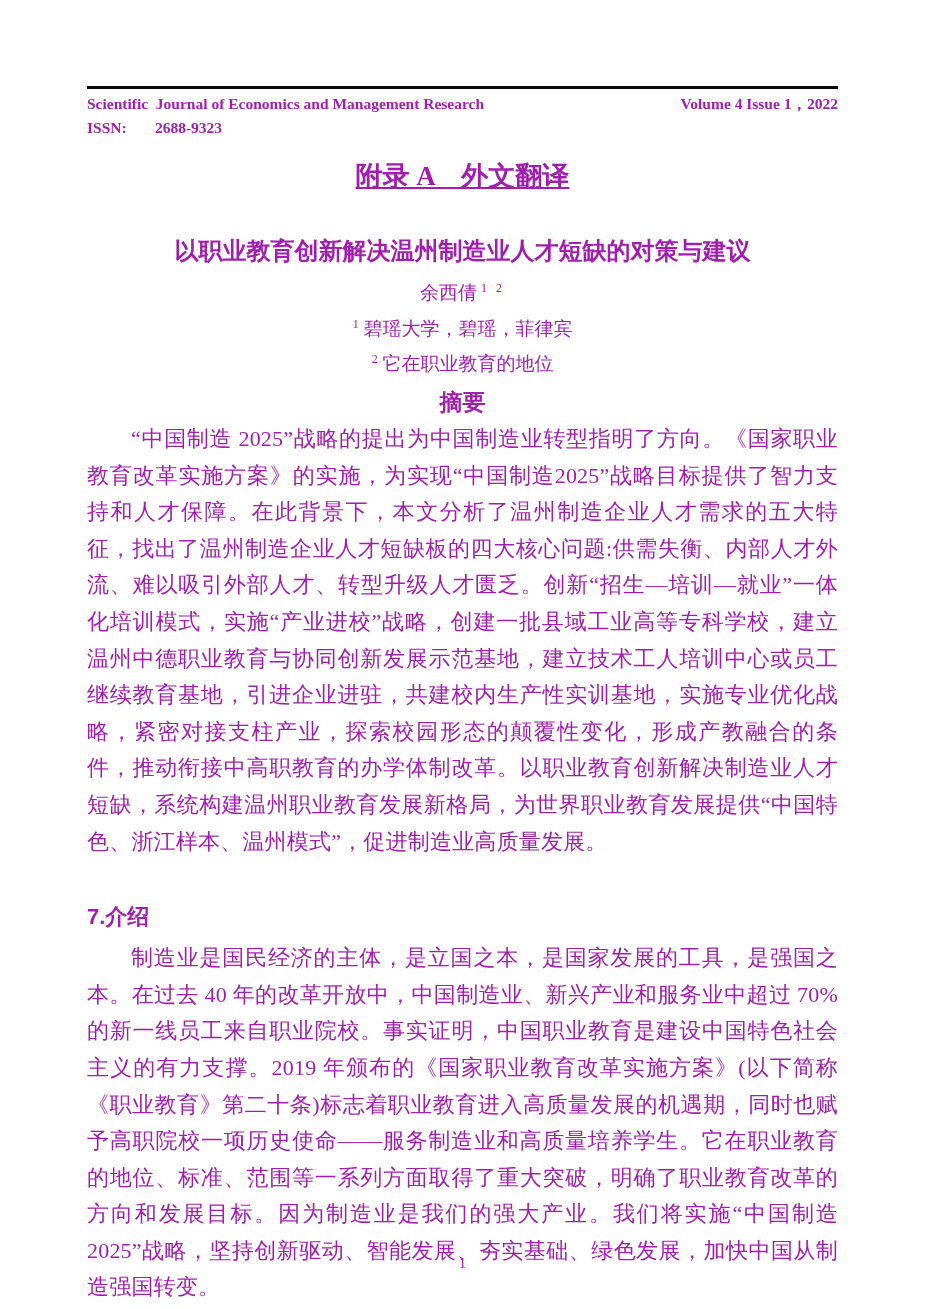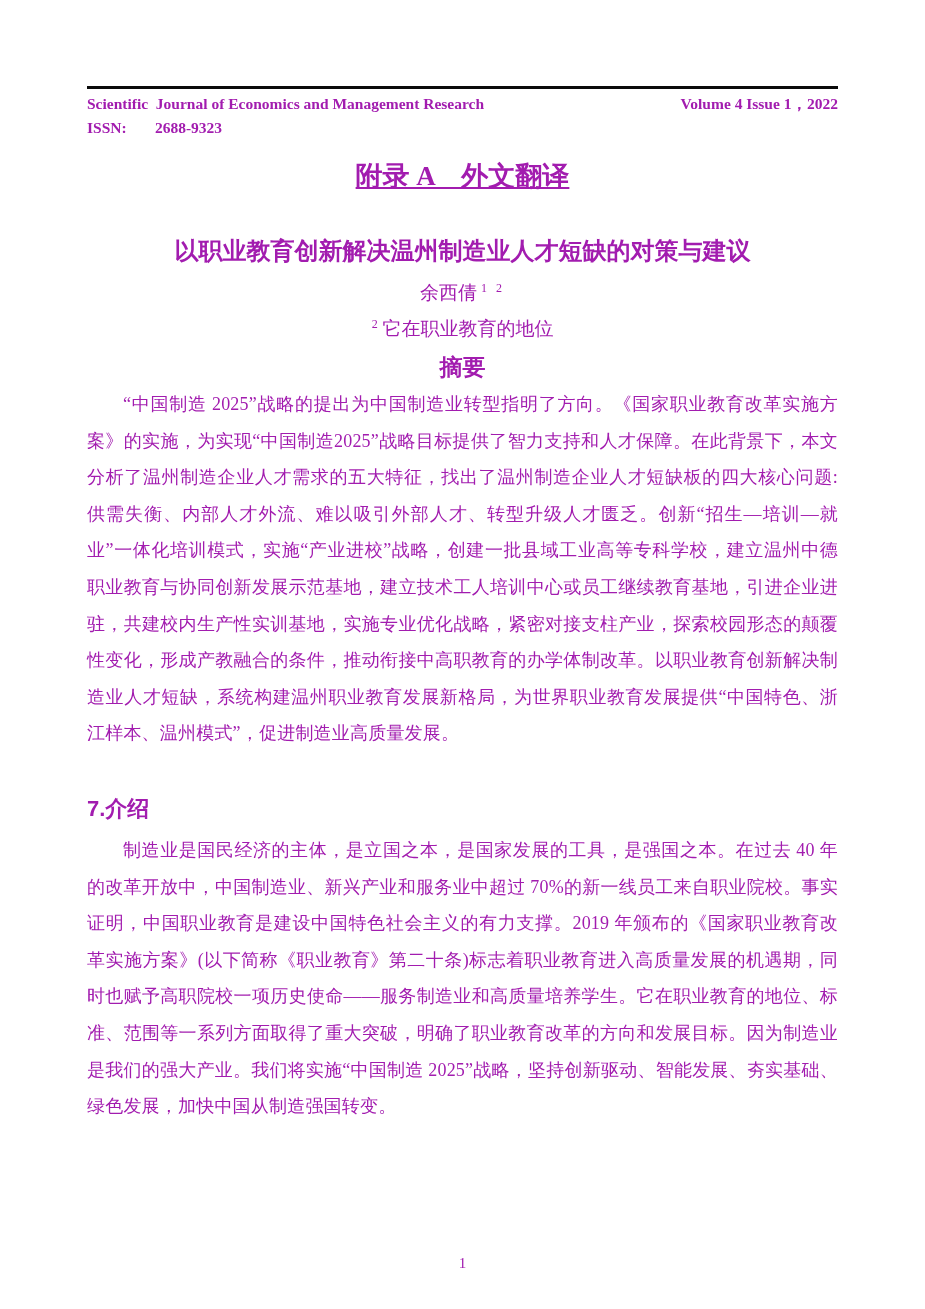--- a/index.html
+++ b/index.html
@@ -83,21 +83,21 @@
   .abstract-heading {
     margin-top: 8px;
     text-align: center;
     font-size: 23px;
     font-weight: bold;
     font-family: "Liberation Sans", "DejaVu Sans", sans-serif;
     line-height: 26px;
   }
   .body-paragraph {
     margin-top: 6px;
-    font-size: 18px;
+    font-size: 22px;
     line-height: 36.6px;
     text-align: justify;
     text-indent: 2em;
     letter-spacing: 0.2px;
   }
   
   .keywords-line {
     margin-top: 14px;
     font-size: 19px;
     line-height: 28px;
@@ -148,20 +148,24 @@
     <div class="appendix-title">附录 A　外文翻译</div>
 
     <div class="paper-title">以职业教育创新解决温州制造业人才短缺的对策与建议</div>
 
     <div class="author-line">
       <span>余西倩</span><sup>1 2</sup>
     </div>
 
     <div class="affils">
       <div class="affil-line">
+        <sup>1</sup>
+        <span>碧瑶大学，碧瑶，菲律宾</span>
+      </div>
+      <div class="affil-line">
         <sup>2</sup>
         <span>它在职业教育的地位</span>
       </div>
     </div>
 
     <div class="abstract-heading">摘要</div>
 
     <div class="body-paragraph">“中国制造 2025”战略的提出为中国制造业转型指明了方向。《国家职业教育改革实施方案》的实施，为实现“中国制造2025”战略目标提供了智力支持和人才保障。在此背景下，本文分析了温州制造企业人才需求的五大特征，找出了温州制造企业人才短缺板的四大核心问题:供需失衡、内部人才外流、难以吸引外部人才、转型升级人才匮乏。创新“招生—培训—就业”一体化培训模式，实施“产业进校”战略，创建一批县域工业高等专科学校，建立温州中德职业教育与协同创新发展示范基地，建立技术工人培训中心或员工继续教育基地，引进企业进驻，共建校内生产性实训基地，实施专业优化战略，紧密对接支柱产业，探索校园形态的颠覆性变化，形成产教融合的条件，推动衔接中高职教育的办学体制改革。以职业教育创新解决制造业人才短缺，系统构建温州职业教育发展新格局，为世界职业教育发展提供“中国特色、浙江样本、温州模式”，促进制造业高质量发展。</div>
 
 

